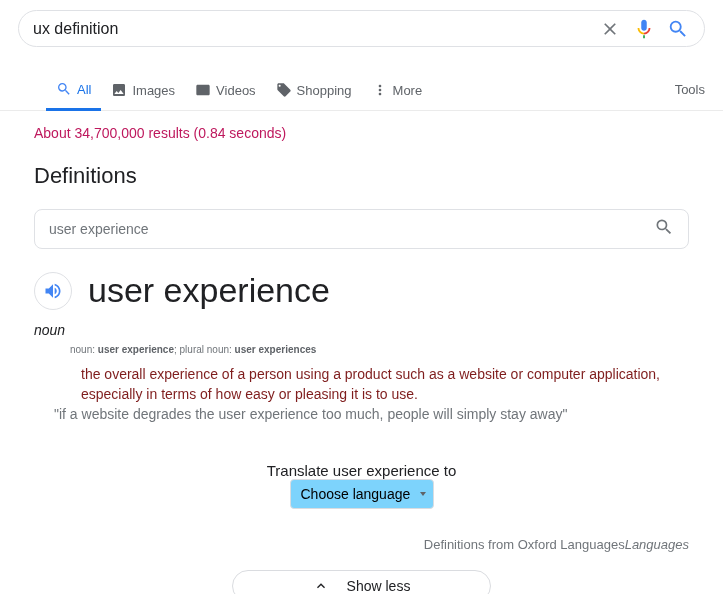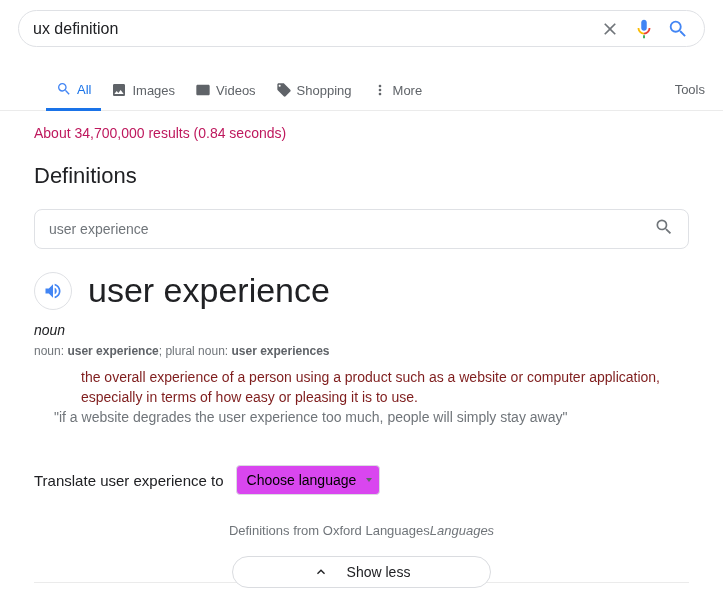--- a/index.html
+++ b/index.html
@@ -14,32 +14,32 @@
 .tools { margin-left: auto; color: #5f6368; font-size: 13px; padding: 12px 0; cursor: pointer; }
 .stats { color: #be185d; font-size: 14px; padding: 14px 0 0 34px; }
 .dict-block { padding: 22px 34px 0 34px; }
 .dict-title { font-size: 22px; font-weight: 400; color: #202124; }
 .dict-search { display: flex; align-items: center; border: 1px solid #dfe1e5; border-radius: 8px; height: 40px; padding: 0 14px; margin-top: 20px; }
 .dict-search input { flex: 1; border: none; outline: none; font-size: 14px; color: #70757a; }
 .word-row { display: flex; align-items: center; gap: 16px; margin-top: 22px; }
 .audio-btn { width: 38px; height: 38px; border: 1px solid #dfe1e5; border-radius: 50%; display: flex; align-items: center; justify-content: center; cursor: pointer; }
 .word { font-size: 34px; color: #202124; }
 .pos { font-style: italic; color: #202124; font-size: 14px; margin-top: 12px; }
-.forms { color: #70757a; font-size: 12px; margin-top: 6px; }
+.forms { color: #70757a; font-size: 10px; margin-top: 6px; margin-left: 36px; }
 .forms .bold { color: #5f6368; font-weight: bold; }
 .def-body { margin: 10px 0 0 20px; }
 .def-text { font-size: 14px; color: #7f1d1d; line-height: 1.4; margin-left: 27px; }
 .example { font-size: 14px; color: #70757a; margin-top: 2px; }
-.translate-row { display: flex; align-items: center; gap: 12px; margin-top: 40px; }
+.translate-row { display: flex; align-items: center; gap: 0; margin-top: 40px; flex-direction: column; }
 .translate-label { font-size: 15px; color: #202124; }
-.lang-select { border: 1px solid #dadce0; border-radius: 4px; padding: 6px 22px 6px 10px; font-size: 14px; background: #d946ef; cursor: pointer; appearance: none; position: relative; }
+.lang-select { border: 1px solid #dadce0; border-radius: 4px; padding: 6px 22px 6px 10px; font-size: 14px; background: #7dd3fc; cursor: pointer; appearance: none; position: relative; }
 .select-wrap { position: relative; display: inline-block; }
 .select-wrap::after { content: ''; position: absolute; right: 8px; top: 50%; transform: translateY(-50%); width: 0; height: 0; border-left: 3px solid transparent; border-right: 3px solid transparent; border-top: 4px solid #5f6368; }
 .select-wrap::before { content: ''; position: absolute; right: 8px; top: 35%; transform: translateY(-50%); width: 0; height: 0; border-left: 3px solid transparent; border-right: 3px solid transparent; border-bottom: 4px solid #5f6368; }
-.source-row { display: flex; justify-content: center; margin-top: 28px; font-size: 13px; }
+.source-row { display: flex; justify-content: flex-end; margin-top: 28px; font-size: 13px; }
 .source { color: #70757a; }
 .feedback { color: #70757a; font-style: italic; cursor: pointer; }
 .showless-row { position: relative; display: flex; justify-content: center; margin-top: 18px; padding-bottom: 20px; }
 .showless-row::before { content: ''; position: absolute; top: 50%; left: 0; right: 0; height: 1px; background: #ebebeb; z-index: 0; }
 .showless { position: relative; z-index: 1; background: #fff; border: 1px solid #dadce0; border-radius: 18px; padding: 7px 80px; font-size: 14px; color: #202124; display: flex; align-items: center; gap: 18px; cursor: pointer; }
 </style>
 </head>
 <body>
 
 <div class="search-bar">

